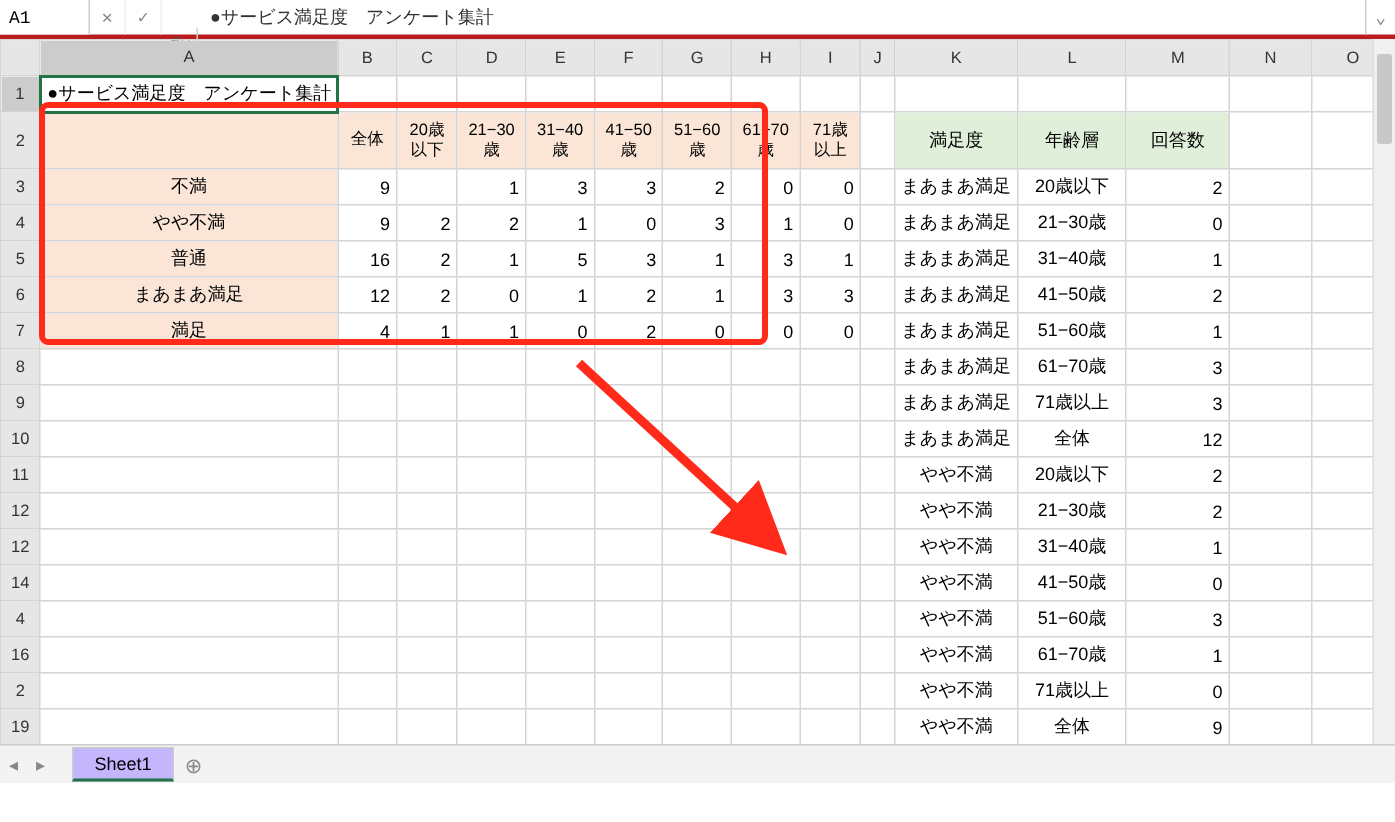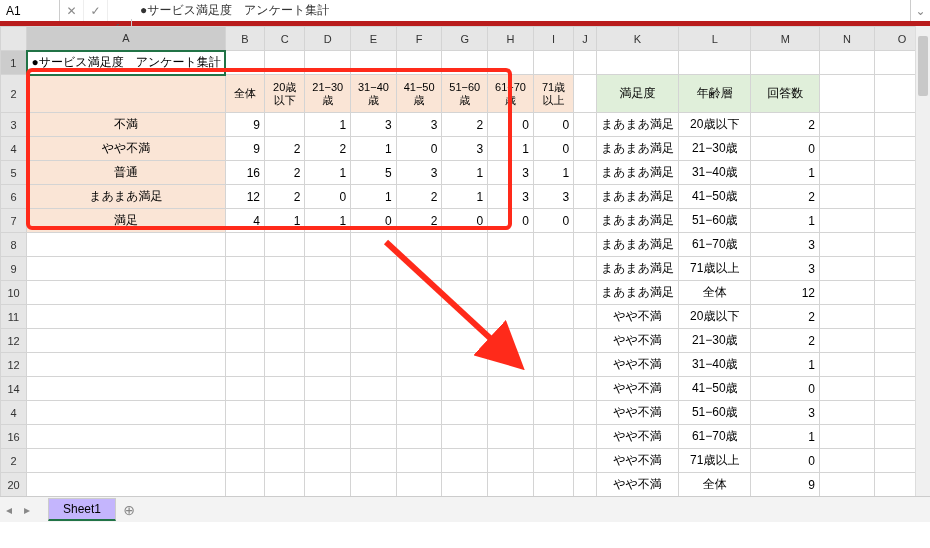--- a/index.html
+++ b/index.html
@@ -8,22 +8,23 @@
     font-family: "Yu Gothic", "Meiryo", sans-serif;
     font-size: 12px;
     background: #fff;
     color: #000;
     user-select: none;
   }
   .formula-bar {
     display: flex;
     align-items: flex-start;
     height: 26px;
-    border-bottom: 5px solid #b91c1c;
+    border-bottom: 3px solid #b91c1c;
     background: #fff;
+    font-family: Liberation Mono, monospace;
   }
   .name-box {
     width: 60px;
     padding: 0 6px;
     border-right: 1px solid #ccc;
     height: 100%;
     display: flex;
     align-items: center;
     background: #fff;
   }
@@ -554,21 +555,21 @@
           <td class="colJ"></td>
           <td class="colKLM gcell">やや不満</td>
           <td class="colKLM gcell">71歳以上</td>
           <td class="colKLM gnum">0</td>
           <td class="colNO"></td>
           <td class="colNO"></td>
         </tr>
       </tbody>
       <tbody>
         <tr>
-          <td class="rowhdr">20</td>
+          <td class="rowhdr">19</td>
           <td class="colA"></td>
           <td class="colB"></td>
           <td class="colCtoI"></td>
           <td class="colCtoI"></td>
           <td class="colCtoI"></td>
           <td class="colCtoI"></td>
           <td class="colCtoI"></td>
           <td class="colCtoI"></td>
           <td class="colCtoI"></td>
           <td class="colJ"></td>

